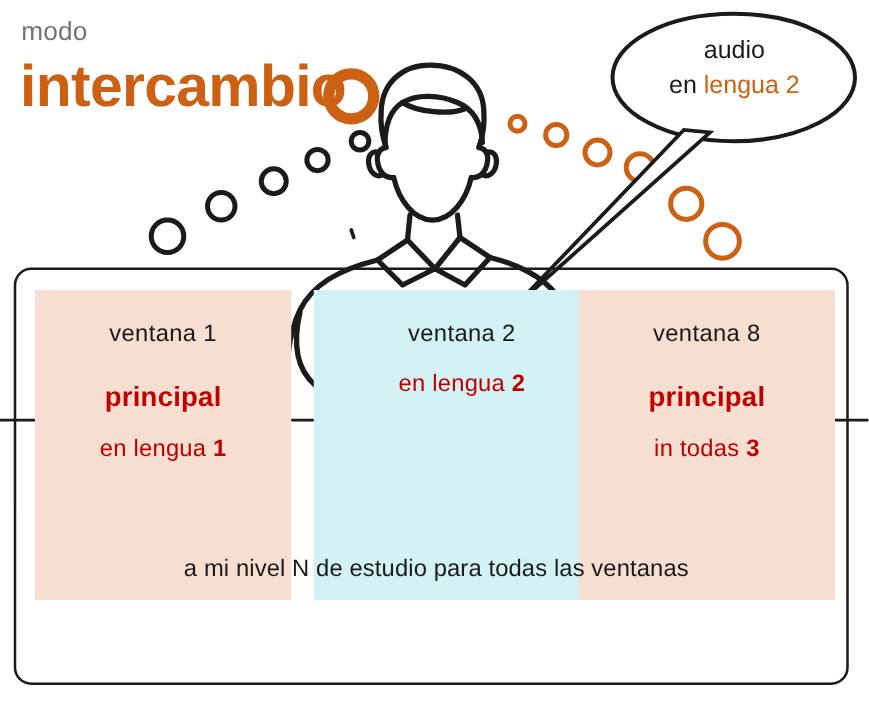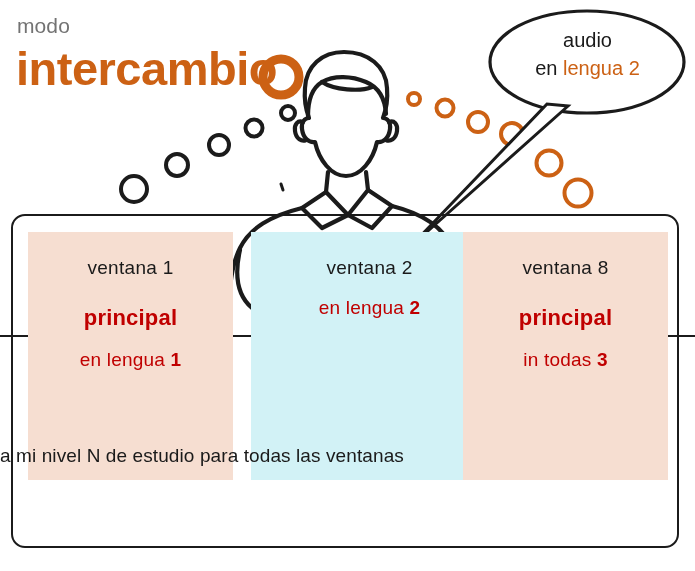--- a/index.html
+++ b/index.html
@@ -126,21 +126,21 @@
     letter-spacing: 0.2px;
   }
   .col-lang b { font-weight: bold; }
 
   
   #footer-note {
     position: absolute;
     left: 0;
     top: 445px;
     width: 551px;
-    text-align: left;
+    text-align: right;
     font-size: 19px;
     color: #1a1a1a;
     letter-spacing: 0.1px;
     z-index: 4;
   }
 </style>
 </head>
 <body>
 
 <div id="stage">

